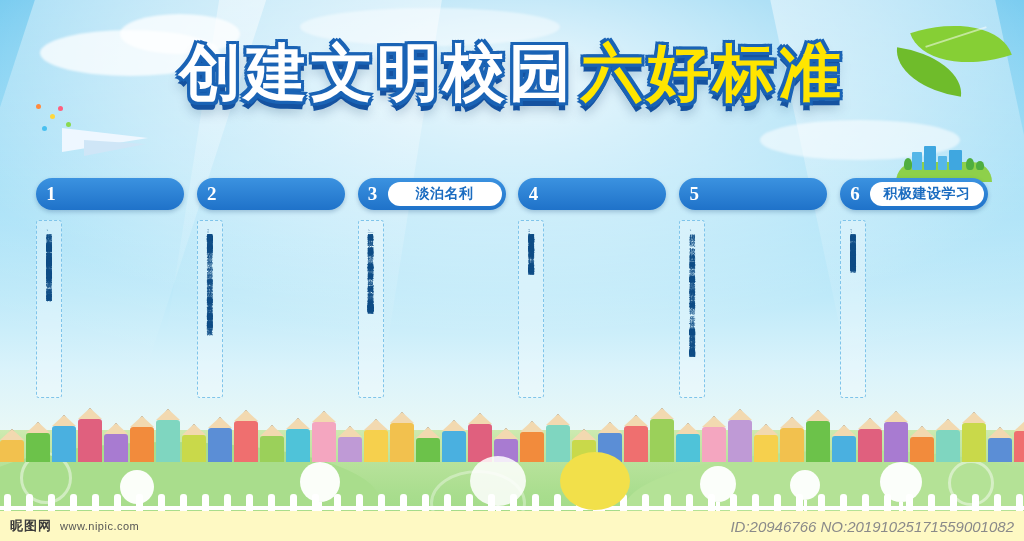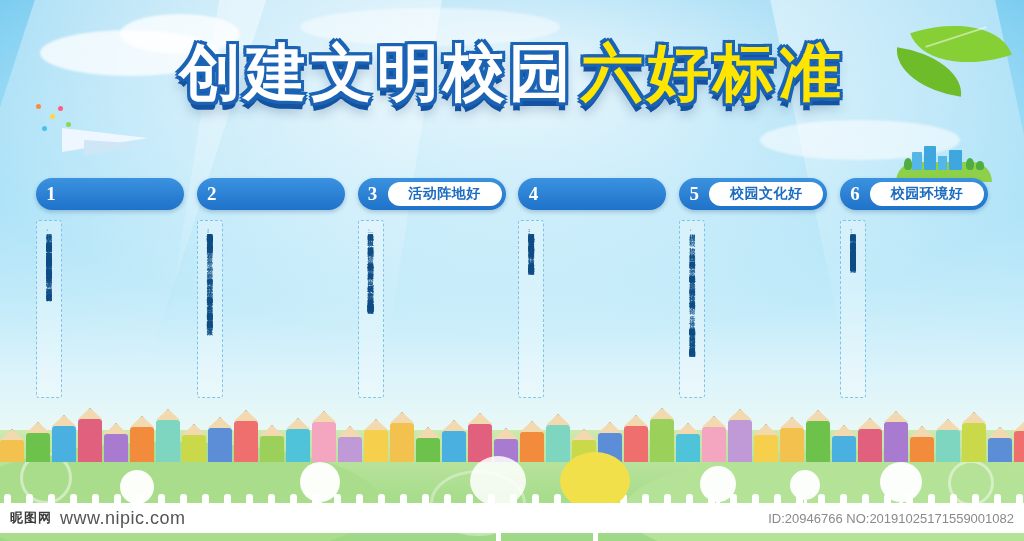--- a/index.html
+++ b/index.html
@@ -123,29 +123,29 @@
   .swirl{position:absolute;border:3px solid rgba(255,255,255,.45);border-radius:50%;}
   .fence{position:absolute;left:0;top:492px;width:1024px;height:26px;}
   .fence i{position:absolute;bottom:0;width:7px;height:24px;background:#ffffff;border-radius:3px 3px 0 0;}
   .fence .bar{position:absolute;left:0;bottom:8px;width:1024px;height:4px;background:#ffffff;}
   .tree{position:absolute;}
   .tree .trunk{position:absolute;left:50%;bottom:0;width:4px;margin-left:-2px;background:#ffffff;}
   .tree .crown{position:absolute;left:50%;transform:translateX(-50%);border-radius:50%;}
 
   
   .footer{
-    position:absolute;left:0;bottom:8px;width:1024px;height:30px;
-    background:#ffffff;display:flex;align-items:center;
+    position:absolute;left:0;bottom:0;width:1024px;height:30px;
+    background:#fef9c3;display:flex;align-items:center;
   }
   .wm{display:flex;align-items:center;margin-left:10px;}
   .wm-logo{
     font-size:13px;color:#3b3b3b;font-weight:bold;margin-right:8px;letter-spacing:1px;
   }
-  .wm-url{font-size:18px;color:#555;letter-spacing:.5px;}
-  .wm-id{margin-left:auto;margin-right:10px;font-size:13px;color:#8a8a8a;}
+  .wm-url{font-size:11px;color:#555;letter-spacing:.5px;}
+  .wm-id{margin-left:auto;margin-right:10px;font-size:15px;color:#8a8a8a;font-style:italic;}
 </style>
 </head>
 <body>
 
 <div class="poster">
 
   <div class="sky">
     <div class="sky-glow"></div>
     <div class="ray r1"></div>
     <div class="ray r2"></div>
@@ -199,44 +199,43 @@
     <div class="col">
       <div class="col-head">
         <div class="col-num">2</div>
       </div>
       <div class="col-body">生动形象地开展社会主义核心价值观教育实践活动,使学生在核心价值观的认同与健康成长。利用重要时间节点深化“我的中国梦”主题教育实践活动,引导学生小立志向、有梦想、爱学习、爱劳动、爱祖国。充分利用德育课程、升国旗仪式、少先队活动、主题班会等开展德育教育和实践,形成全程育人、全方位育人格局。开展《中小学生守则》,加强学生行为规范养成教育,文明礼仪教育。落实《中小学心理健康教育指导纲要》,培养学生阳光心态、健康人格。</div>
     </div>
 
     <div class="col">
       <div class="col-head">
         <div class="col-num">3</div>
-        <div class="col-title">活动阵地好</div>
+        <div class="col-title">淡泊名利</div>
       </div>
       <div class="col-body">组织设计一所主题的校园板报、班级板报、宣传橱窗等,定期开展展示,充分利用教室走廊、墙壁、校园文化墙等阵地,陶冶学生情操,美化学生心灵。启迪学生智慧,发挥校园广播、电视台、校报校刊和团队组织、校史陈列室、荣誉室等的作用,拓展育人渠道和空间,加强校园阵地建设,打造学校对内对外宣传交流互动的阵地建设,以此加强少先队活动场所的建设与管理,营造格外鲜明的社团活动环境。</div>
     </div>
 
     <div class="col">
       <div class="col-head">
         <div class="col-num">4</div>
       </div>
       <div class="col-body">加强教师职业理想和职业道德教育,教师教育行人的责任感和使命感强,关爱学生,严谨笃学,淡泊名利,自尊自律,以人格魅力和学识魅力教育感染学生,做学生健康成长的指导者和引路人。将师德教育作为教师考核、聘任(聘用)和评价的首要条件,完善培养培训体系,加强教师能力提升和校本研修结构,提高教师专业水平和教学能力。</div>
     </div>
 
     <div class="col">
       <div class="col-head">
         <div class="col-num">5</div>
-        <div class="col-title">校园文化好</div>
       </div>
       <div class="col-body">运用校训、校歌、校旗、校标等,通过校风、校纪落实管理,激励师生爱学校、爱学习、共建校园文明,精心设计和组织开展向善丰富、形式新颖、吸引力强的劳动技能、科技体验、文娱体育等校园文化活动,把读书、写作、音乐、体育、美育渗透到校园文化活动中,使学生在丰富的活动参与中坚持感情悟到国风、精神生活得到充实、道德境界得到升华。积极拓展校园文化建设的新载体,充分发挥网络在校园文化建设中的重要作用。</div>
     </div>
 
     <div class="col">
       <div class="col-head">
         <div class="col-num">6</div>
-        <div class="col-title">校园环境好</div>
+        <div class="col-title">积极建设学习</div>
       </div>
       <div class="col-body">做好教学设施完整管理,做到教学区域、活动区域布局合理,为开展校园文化活动提供必要的场地和条件。做好校园绿化美化亮化工作,实现校园环境干净整洁,优美宜人,加强校园安全教育,健全校园安全制度和保障措施,创建平安校园,整治校园周边环境,优化教育资源配置,深入开展环境教育和行为教育,积极培育人文精神的风气。</div>
     </div>
 
   </div>
 
   <div class="ground"></div>
   <div class="hill-l"></div>
   <div class="hill-r"></div>
   <div class="swirl" style="left:20px;top:452px;width:46px;height:46px;"></div>

